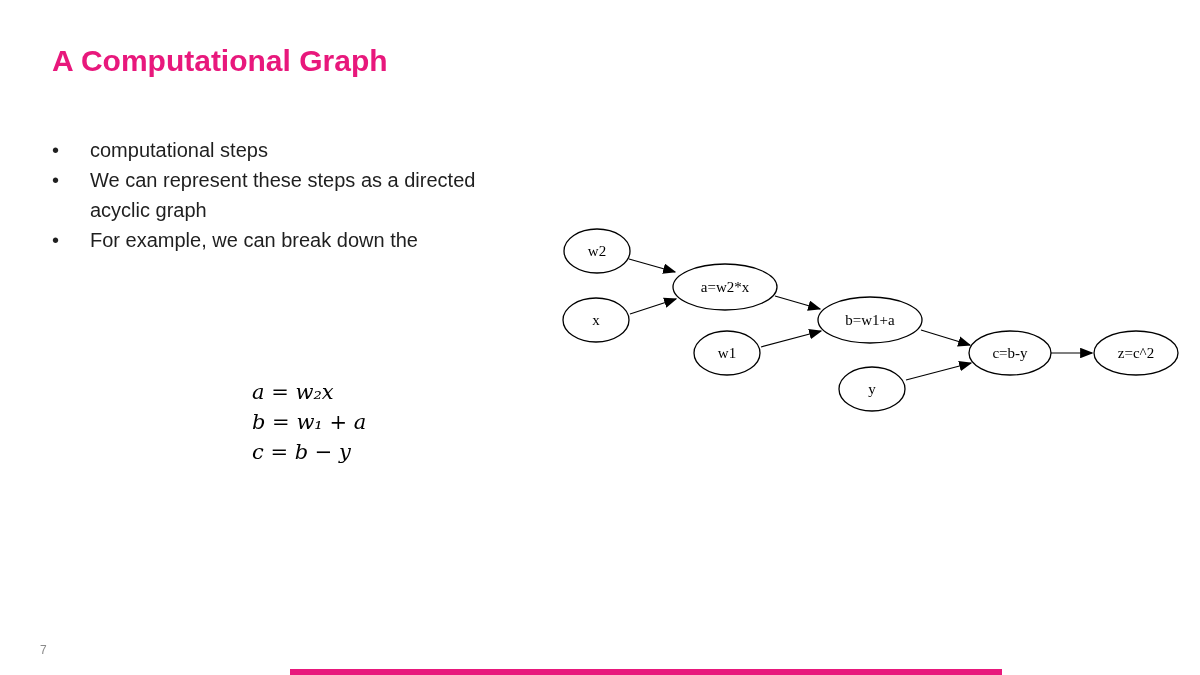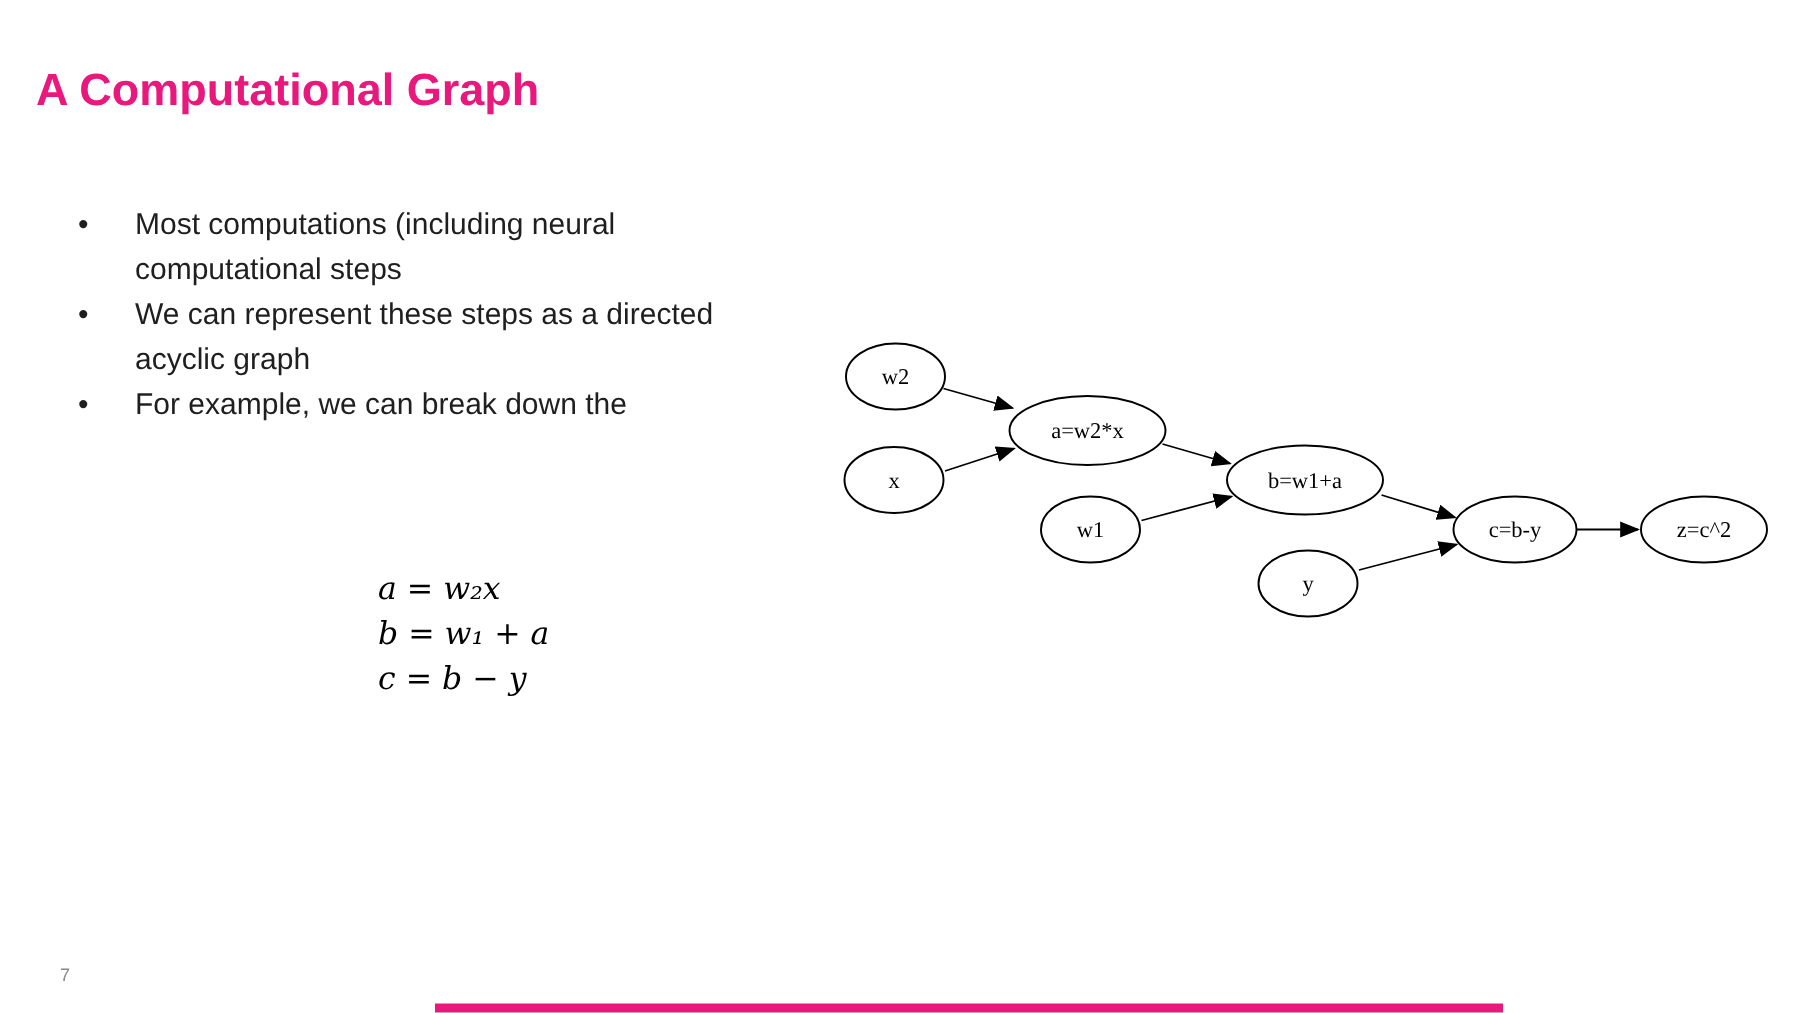--- a/index.html
+++ b/index.html
@@ -7,21 +7,21 @@
     width: 1200px;
     height: 675px;
     position: relative;
     background: #ffffff;
     font-family: "Liberation Sans", sans-serif;
     overflow: hidden;
   }
 
   .slide-title {
     position: absolute;
-    left: 24px;
+    left: 52px;
     top: 44px;
     font-size: 30px;
     line-height: 34px;
     font-weight: 700;
     color: #e8187c;
     letter-spacing: 0px;
     margin: 0;
   }
 
   .bullet-list {
@@ -107,21 +107,20 @@
 </head>
 <body>
 
 <h1 class="slide-title">A Computational Graph</h1>
 
 <div class="bullet-list">
 
   <div class="bullet-item">
     <div class="bullet-marker">•</div>
     <div class="bullet-lines">
-      <div class="bullet-line">Most computations (including neural</div>
       <div class="bullet-line">computational steps</div>
     </div>
   </div>
 
   <div class="bullet-item">
     <div class="bullet-marker">•</div>
     <div class="bullet-lines">
       <div class="bullet-line">We can represent these steps as a directed</div>
       <div class="bullet-line">acyclic graph</div>
     </div>

